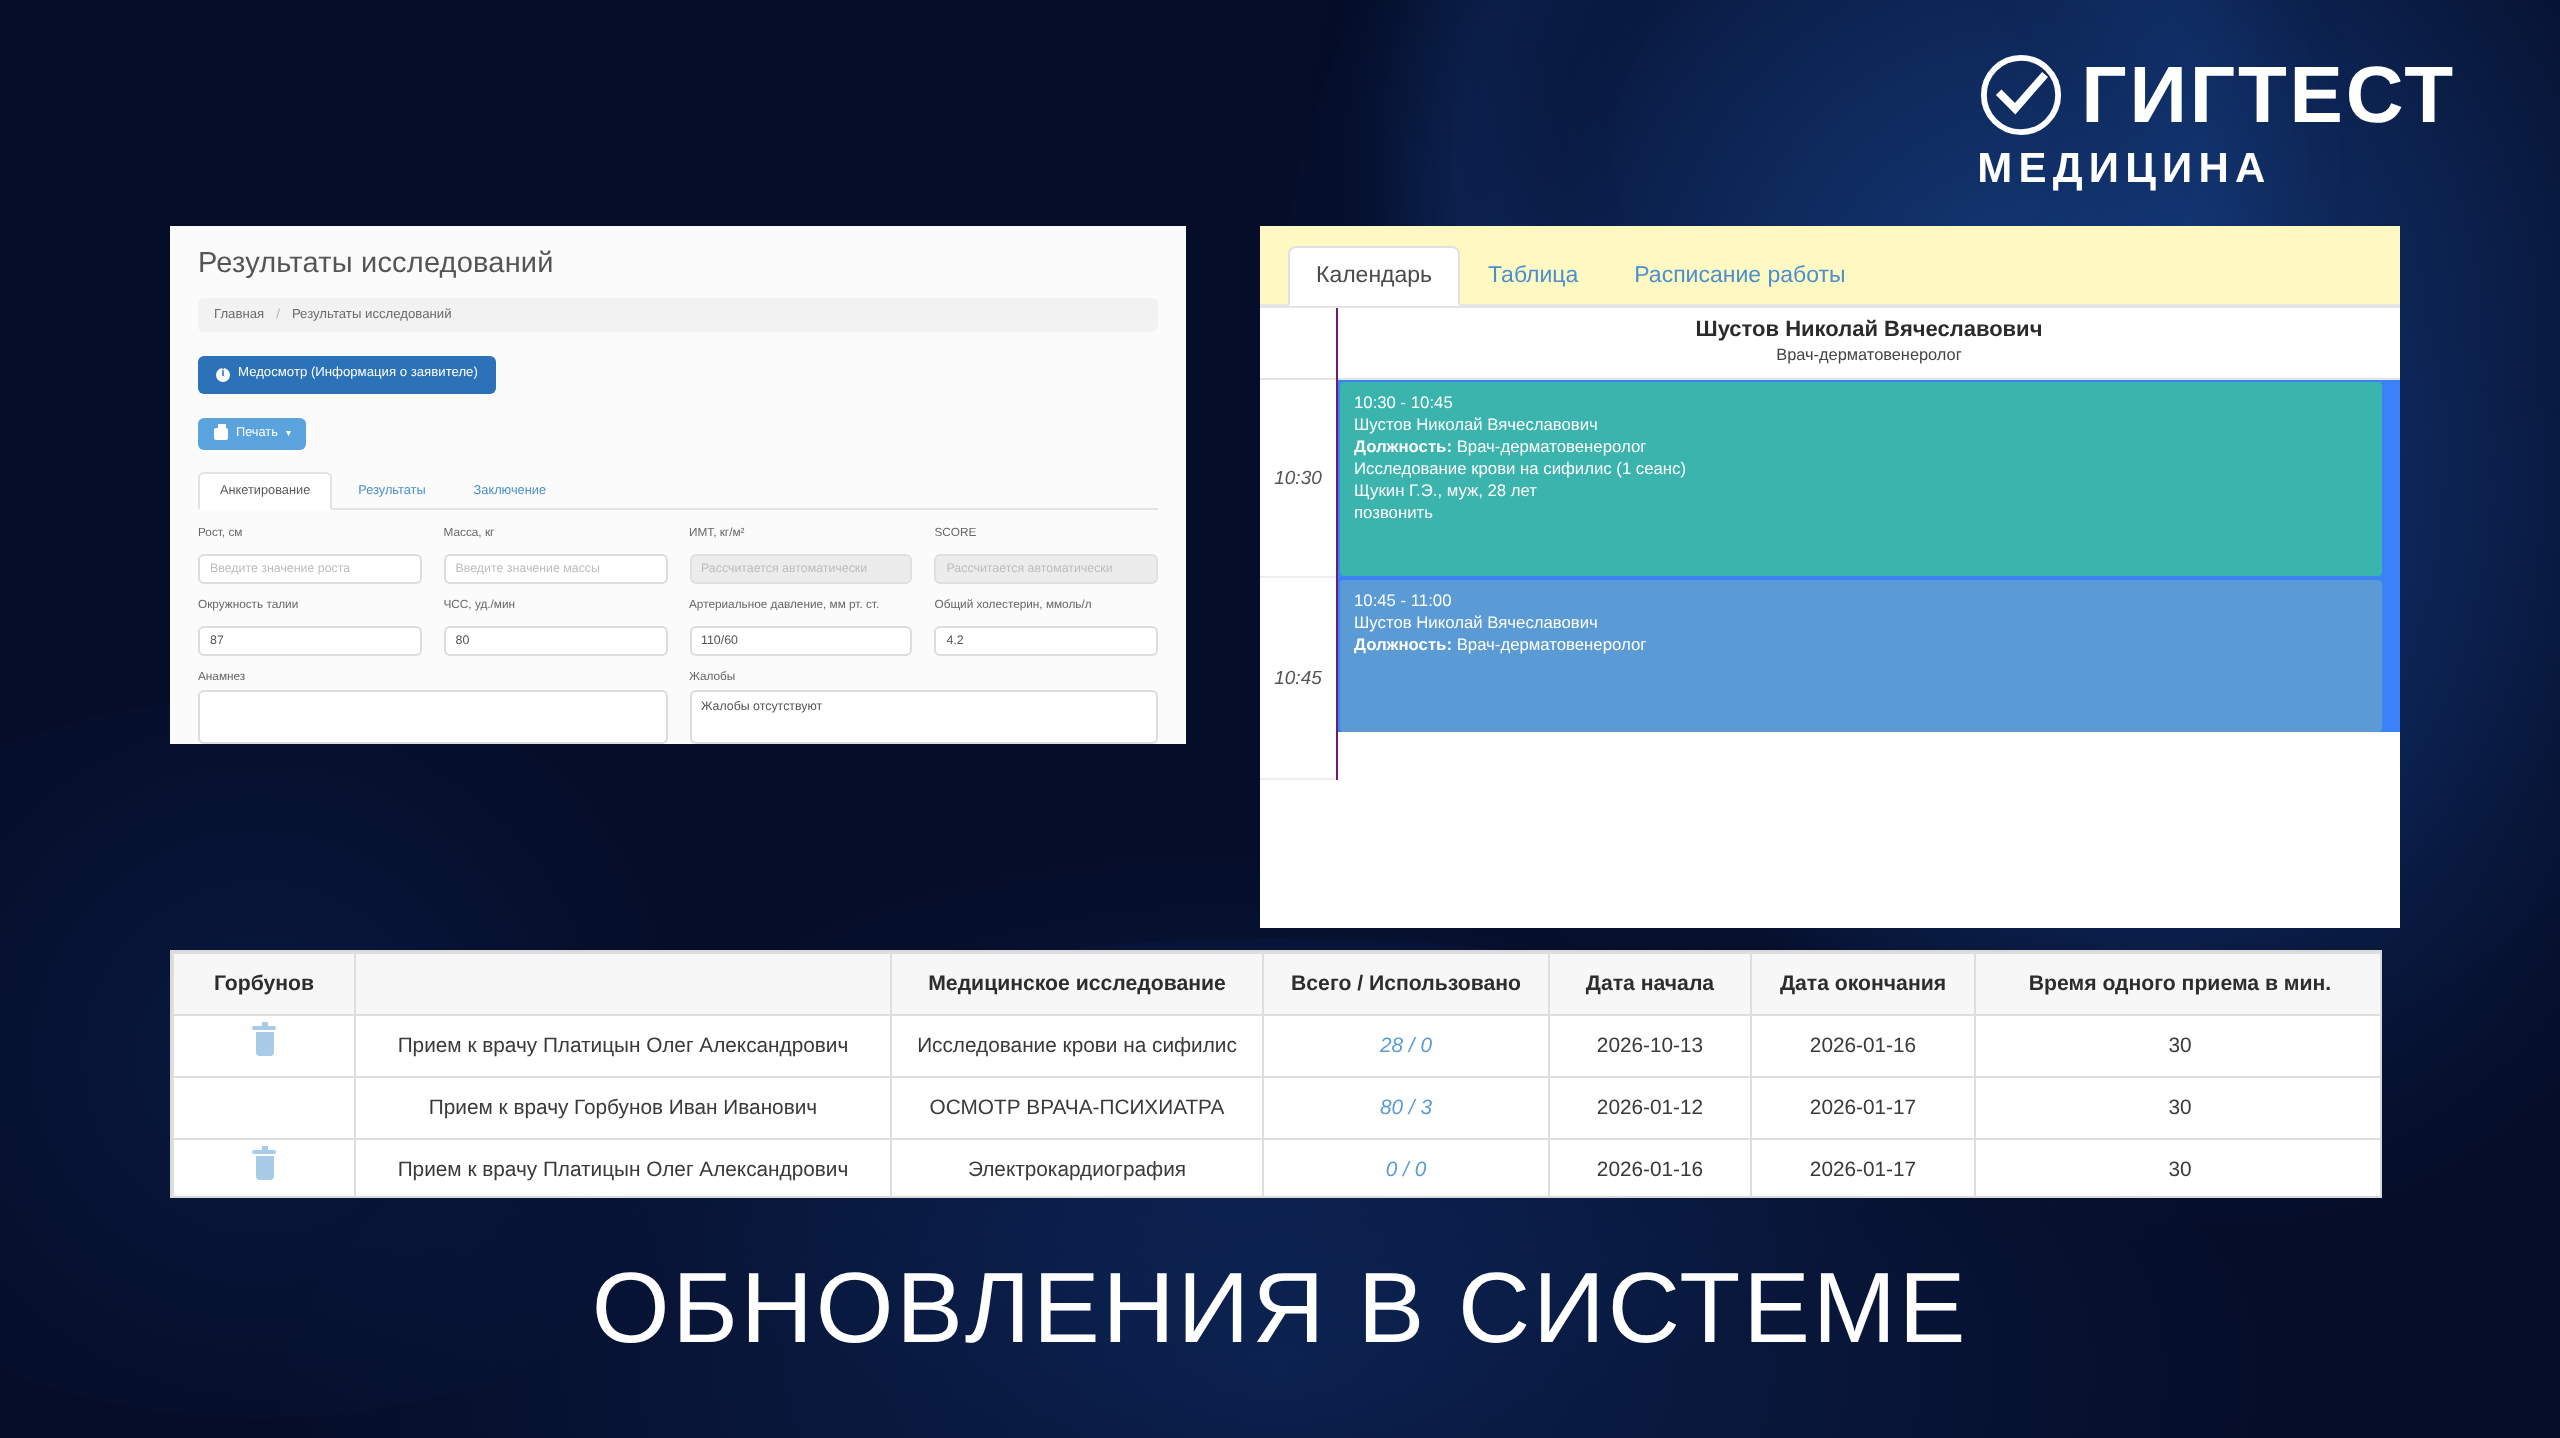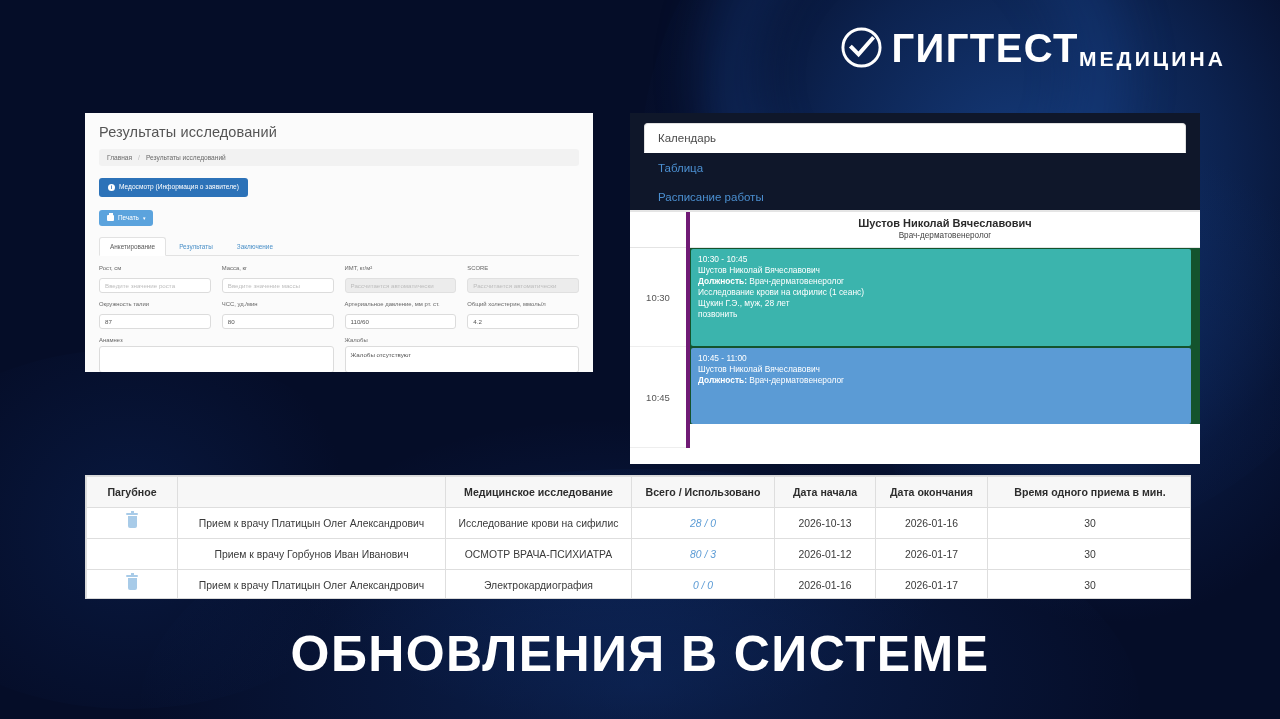--- a/index.html
+++ b/index.html
@@ -47,21 +47,21 @@
   }
   .glow-mid {
     position: absolute; left: 300px; top: 420px;
     width: 640px; height: 300px; border-radius: 50%;
     background: radial-gradient(ellipse, rgba(16,48,110,0.34) 0%, rgba(5,13,40,0) 72%);
   }
 
   
   .logo {
     position: absolute; right: 52px; top: 26px;
-    display: flex; flex-direction: row; align-items: flex-end;
+    display: flex; flex-direction: column; 
     z-index: 6;
   }
   .logo-top { display: flex; align-items: center; gap: 9px; }
   .logo-mark { width: 43px; height: 43px; display: block; }
   .logo-word {
     font-size: 40px; font-weight: bold; letter-spacing: 1.4px;
     color: #ffffff; line-height: 1;
     font-family: "Liberation Sans", sans-serif;
   }
   .logo-sub {
@@ -157,53 +157,52 @@
   }
   .clabel { font-size: 5.7px; color: #666; white-space: nowrap; }
 
   
   #cal-card {
     left: 630px; top: 113px; width: 570px; height: 351px;
     background: #ffffff;
   }
   .cal-tabs {
     display: flex; padding: 9px 14px 0 14px; border-bottom: 1px solid #e6e6e6;
-    background: #0f172a;
-    flex-direction: column;
+    background: #fef9c3;
   }
   .cal-tab {
     font-size: 11.5px; padding: 8px 13px; color: #4b8fd0; cursor: pointer;
     border: 1px solid transparent; border-bottom: none; position: relative; top: 1px;
   }
   .cal-tab.active {
     color: #4a4a4a; background: #fff; border-color: #e0e0e0;
     border-bottom: 1px solid #fff; border-radius: 4px 4px 0 0;
   }
   .cal-date {
     font-size: 18px; color: #2f2f2f; padding: 18px 0 14px 0;
     margin-left: 4px;
   }
   .cal-table { display: flex; border-top: 1px solid #e4e4e4; }
-  .cal-gutter { width: 60px; flex: none; border-right: 4px solid #701a75; }
+  .cal-gutter { width: 39px; flex: none; border-right: 1px solid #701a75; font-style: italic; }
   .cal-gutter-head { height: 36px; border-bottom: 1px solid #e4e4e4; }
   .cal-slot {
     display: flex; align-items: center; justify-content: center;
     font-size: 9.5px; color: #555; border-bottom: 1px solid #eee;
   }
   .cal-slot.s1 { height: 99px; }
   .cal-slot.s2 { height: 101px; }
   .cal-body { flex: 1; min-width: 0; }
   .cal-doc-head {
     height: 36px; border-bottom: 1px solid #e4e4e4;
     display: flex; flex-direction: column; align-items: center; justify-content: center;
     padding: 2px 0;
   }
   .cal-doc-name { font-size: 11px; font-weight: bold; color: #2b2b2b; line-height: 1.25; }
   .cal-doc-role { font-size: 8.2px; color: #444; line-height: 1.3; }
-  .cal-events { padding: 1px 9px 0 1px; background: #14532d; }
+  .cal-events { padding: 1px 9px 0 1px; background: #3b82f6; }
   .event {
     border-radius: 2px; padding: 5px 7px; color: #fff; margin-bottom: 2px;
     line-height: 1.32;
   }
   .event .ln { font-size: 8.4px; display: block; white-space: nowrap; }
   .event .ln b { font-weight: bold; }
   .event-green { background: #3bb4ad; height: 97px; }
   .event-blue  { background: #5b9bd5; height: 76px; }
 
   
@@ -238,21 +237,21 @@
   }
   .trash::after {
     content: ""; position: absolute; top: -5px; left: 3px;
     width: 3px; height: 2px; background: #a8cbe8;
   }
 
   
   .banner {
     position: absolute; left: 0; right: 0; bottom: 36px;
     text-align: center; z-index: 6;
-    font-size: 50px; font-weight: bold; color: #ffffff;
+    font-size: 50px; font-weight: normal; color: #ffffff;
     letter-spacing: 1.4px;
     font-family: "Liberation Sans", sans-serif;
   }
 </style>
 </head>
 <body>
 
 <div class="bg-layer">
   <div class="glow-main"></div>
   <div class="glow-ring"></div>
@@ -435,21 +434,21 @@
         </div>
       </div>
     </div>
   </div>
 </div>
 
 <div class="card" id="table-card">
   <table class="grid">
     <thead>
       <tr>
-        <th class="c-act">Пагубное</th>
+        <th class="c-act">Горбунов</th>
         <th class="c-name"></th>
         <th class="c-study">Медицинское исследование</th>
         <th class="c-used">Всего / Использовано</th>
         <th class="c-from">Дата начала</th>
         <th class="c-to">Дата окончания</th>
         <th class="c-dur">Время одного приема в мин.</th>
       </tr>
     </thead>
     <tbody>
       <tr>

